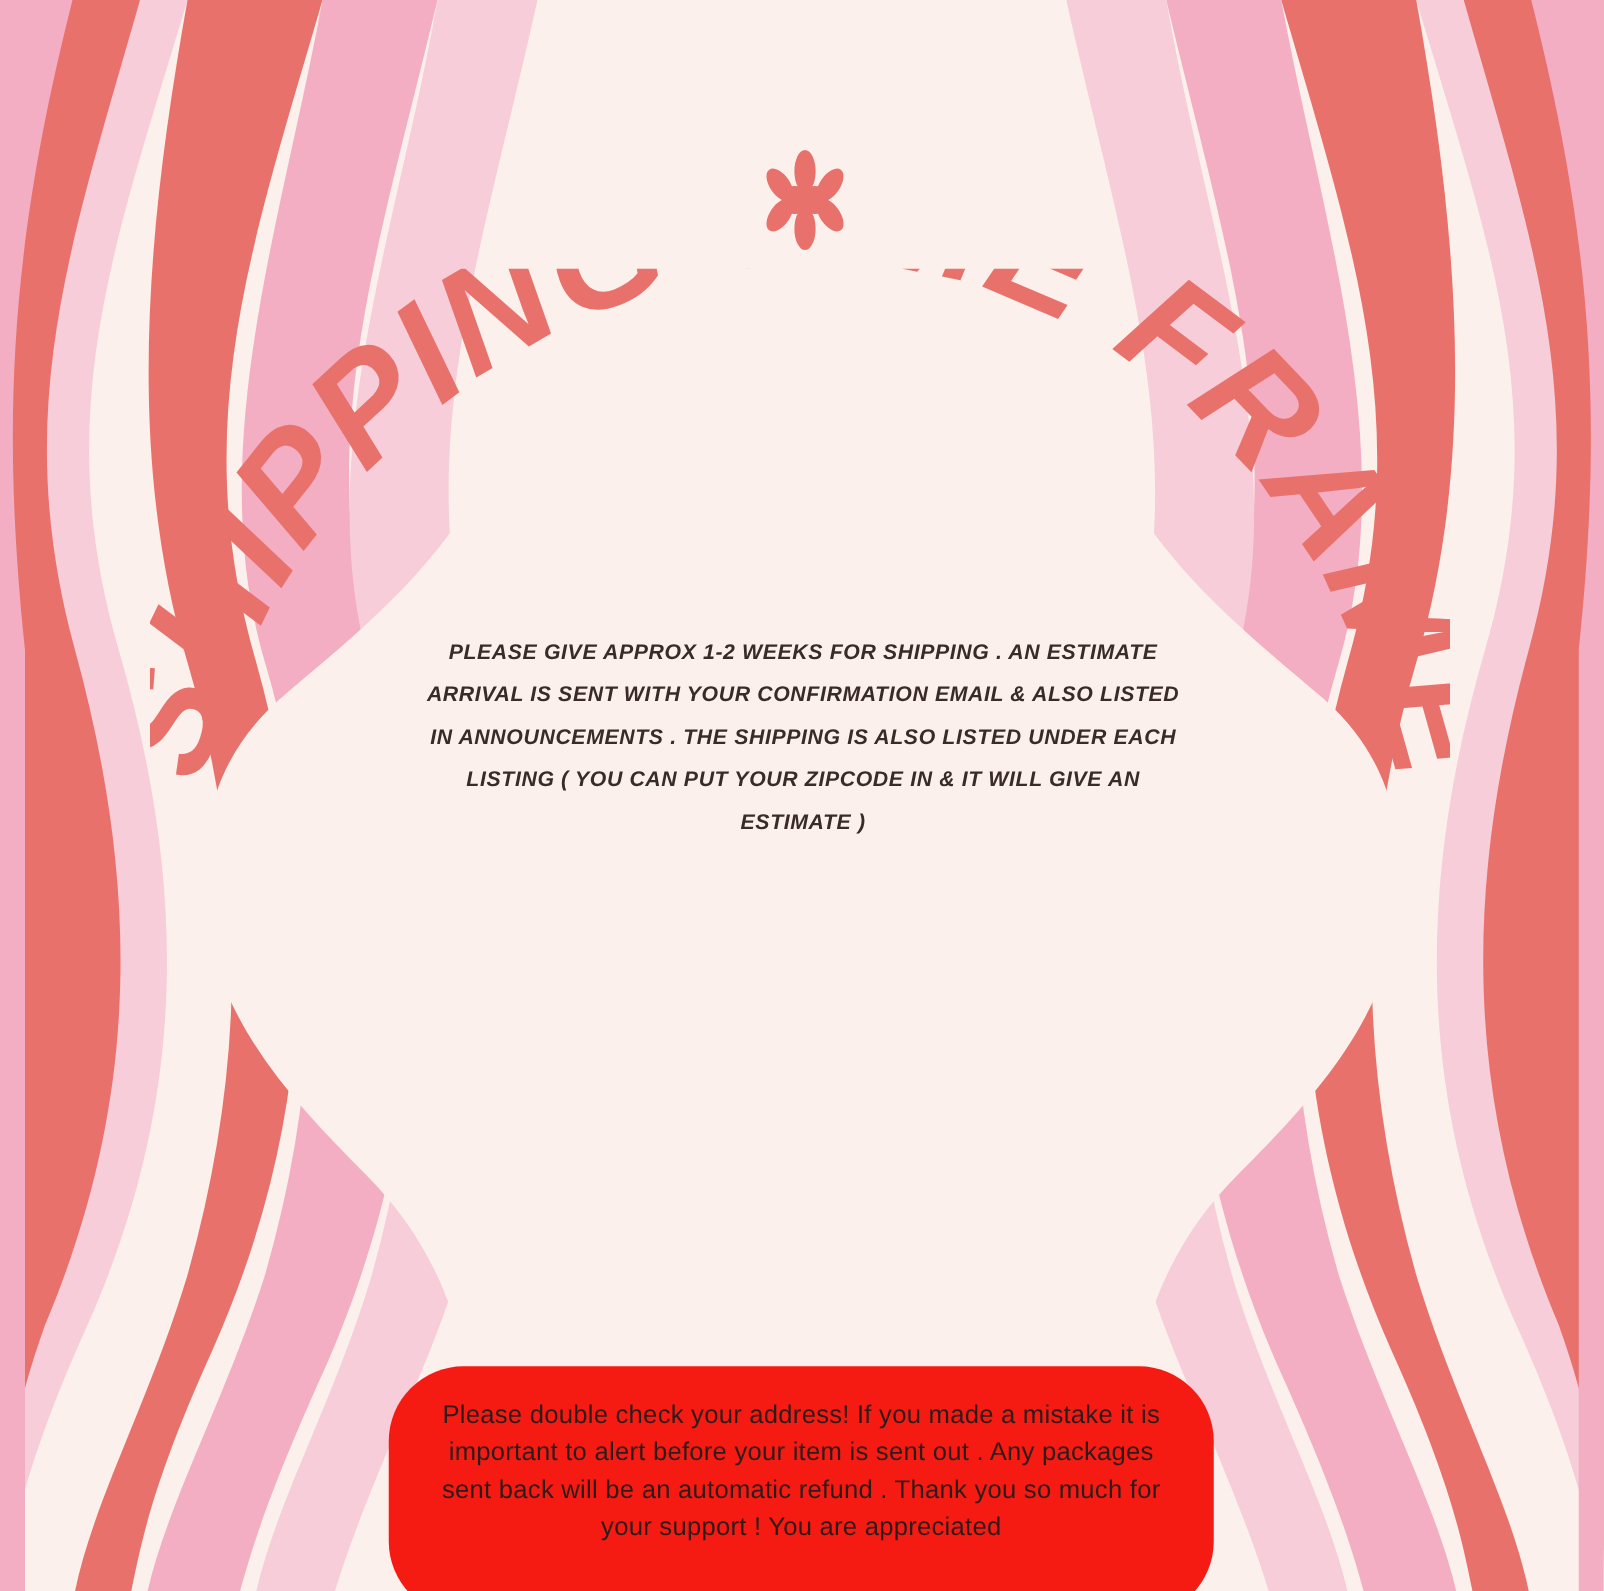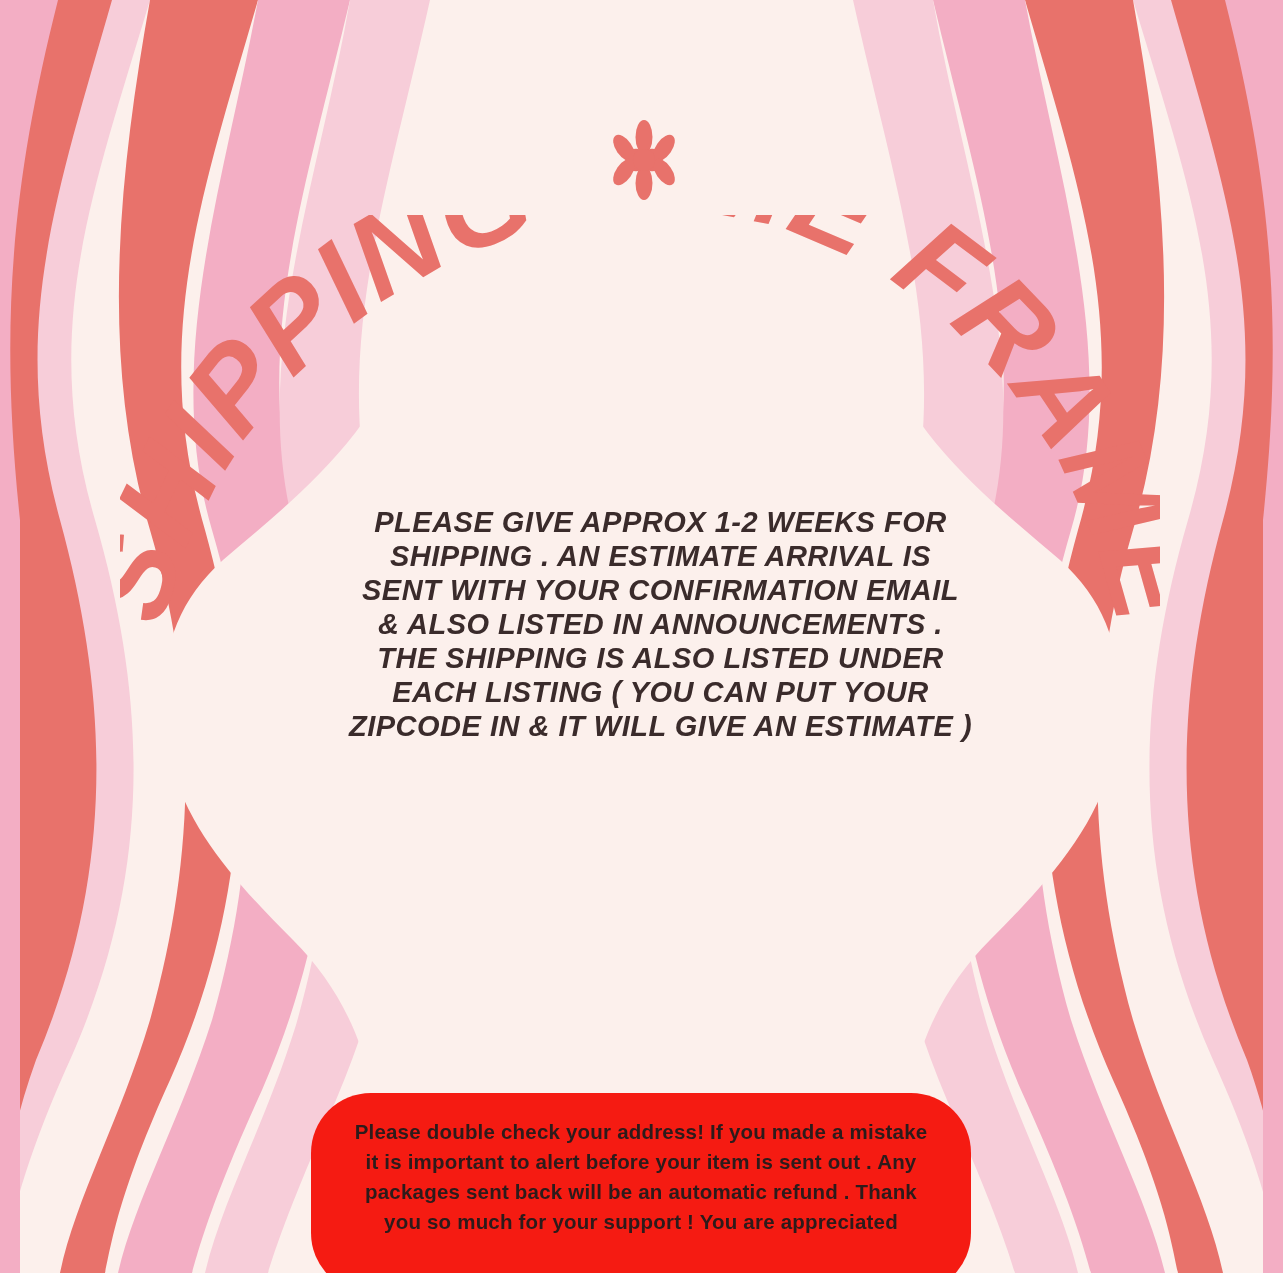--- a/index.html
+++ b/index.html
@@ -57,24 +57,24 @@
   }
   .body-block {
     position: absolute;
     text-align: center;
     color: #3a2b2b;
     font-weight: bold;
     font-style: italic;
     letter-spacing: 0.5px;
   }
   #para-1 {
-    left: 348px;
+    left: 330px;
     top: 505px;
     width: 625px;
-    font-size: 29px;
+    font-size: 17px;
     line-height: 34px;
   }
   #para-2 {
     left: 320px;
     top: 855px;
     width: 645px;
     font-size: 25.5px;
     line-height: 34px;
   }
   #notice-pill {
@@ -86,21 +86,21 @@
     background: #f51b12;
     border-radius: 60px;
     box-sizing: border-box;
     padding: 24px 40px 0 40px;
   }
   #notice-text {
     color: #2d1b1b;
     font-size: 20.5px;
     line-height: 30px;
     text-align: center;
-    font-weight: bold;
+    font-weight: normal;
     letter-spacing: 0.2px;
   }
 </style>
 </head>
 <body>
 
 <div id="poster">
 
   <svg id="bg-svg" viewBox="0 0 1283 1273" preserveAspectRatio="none">
 

